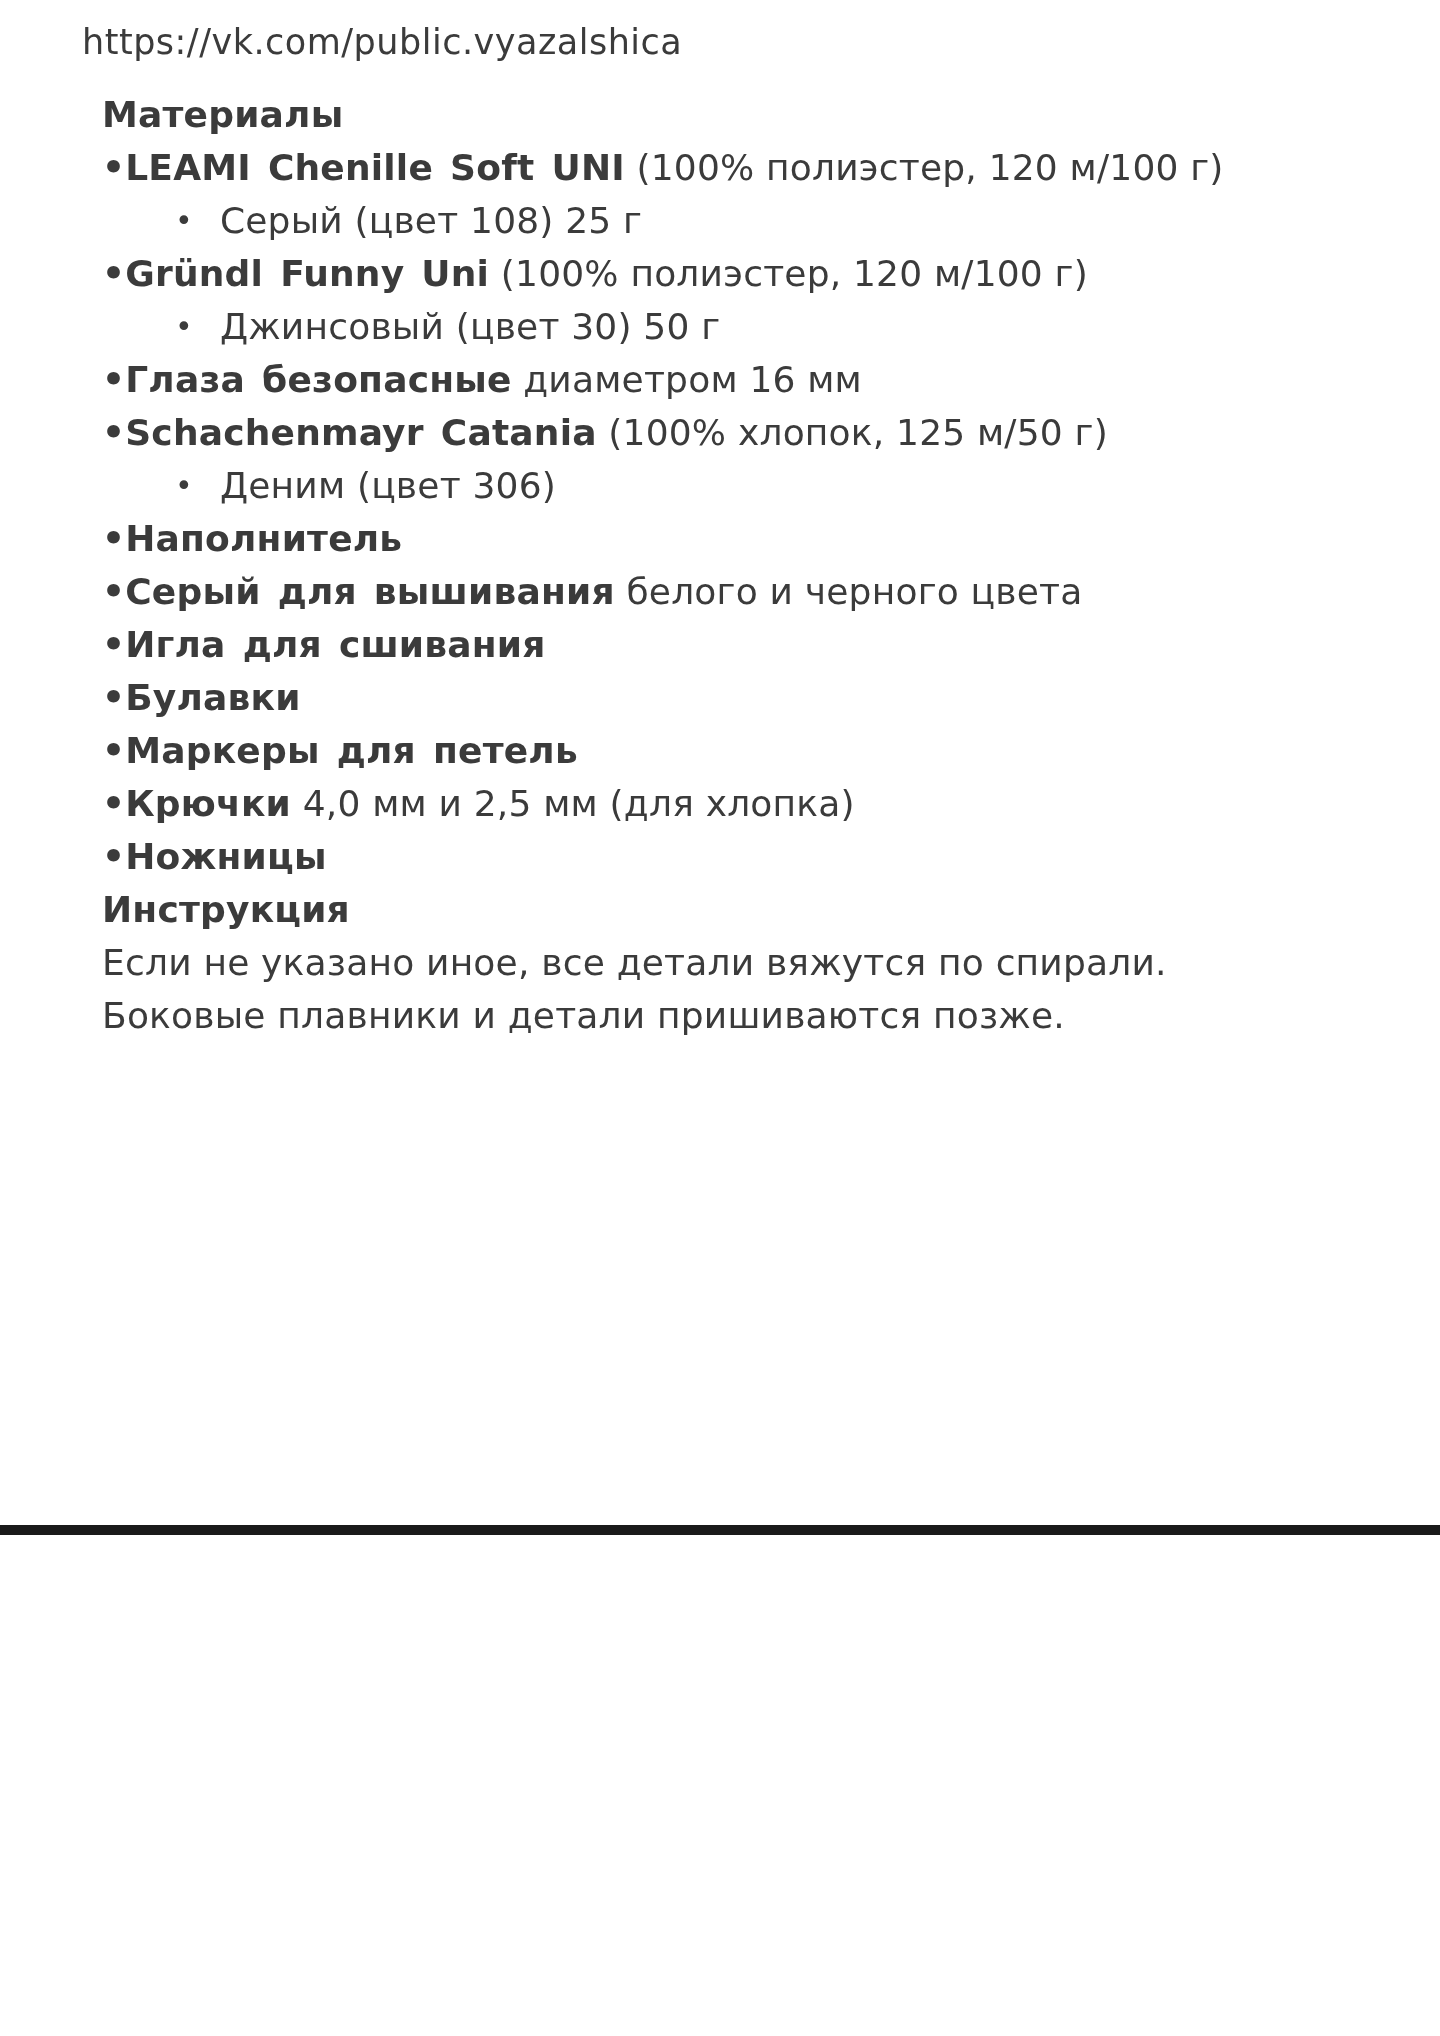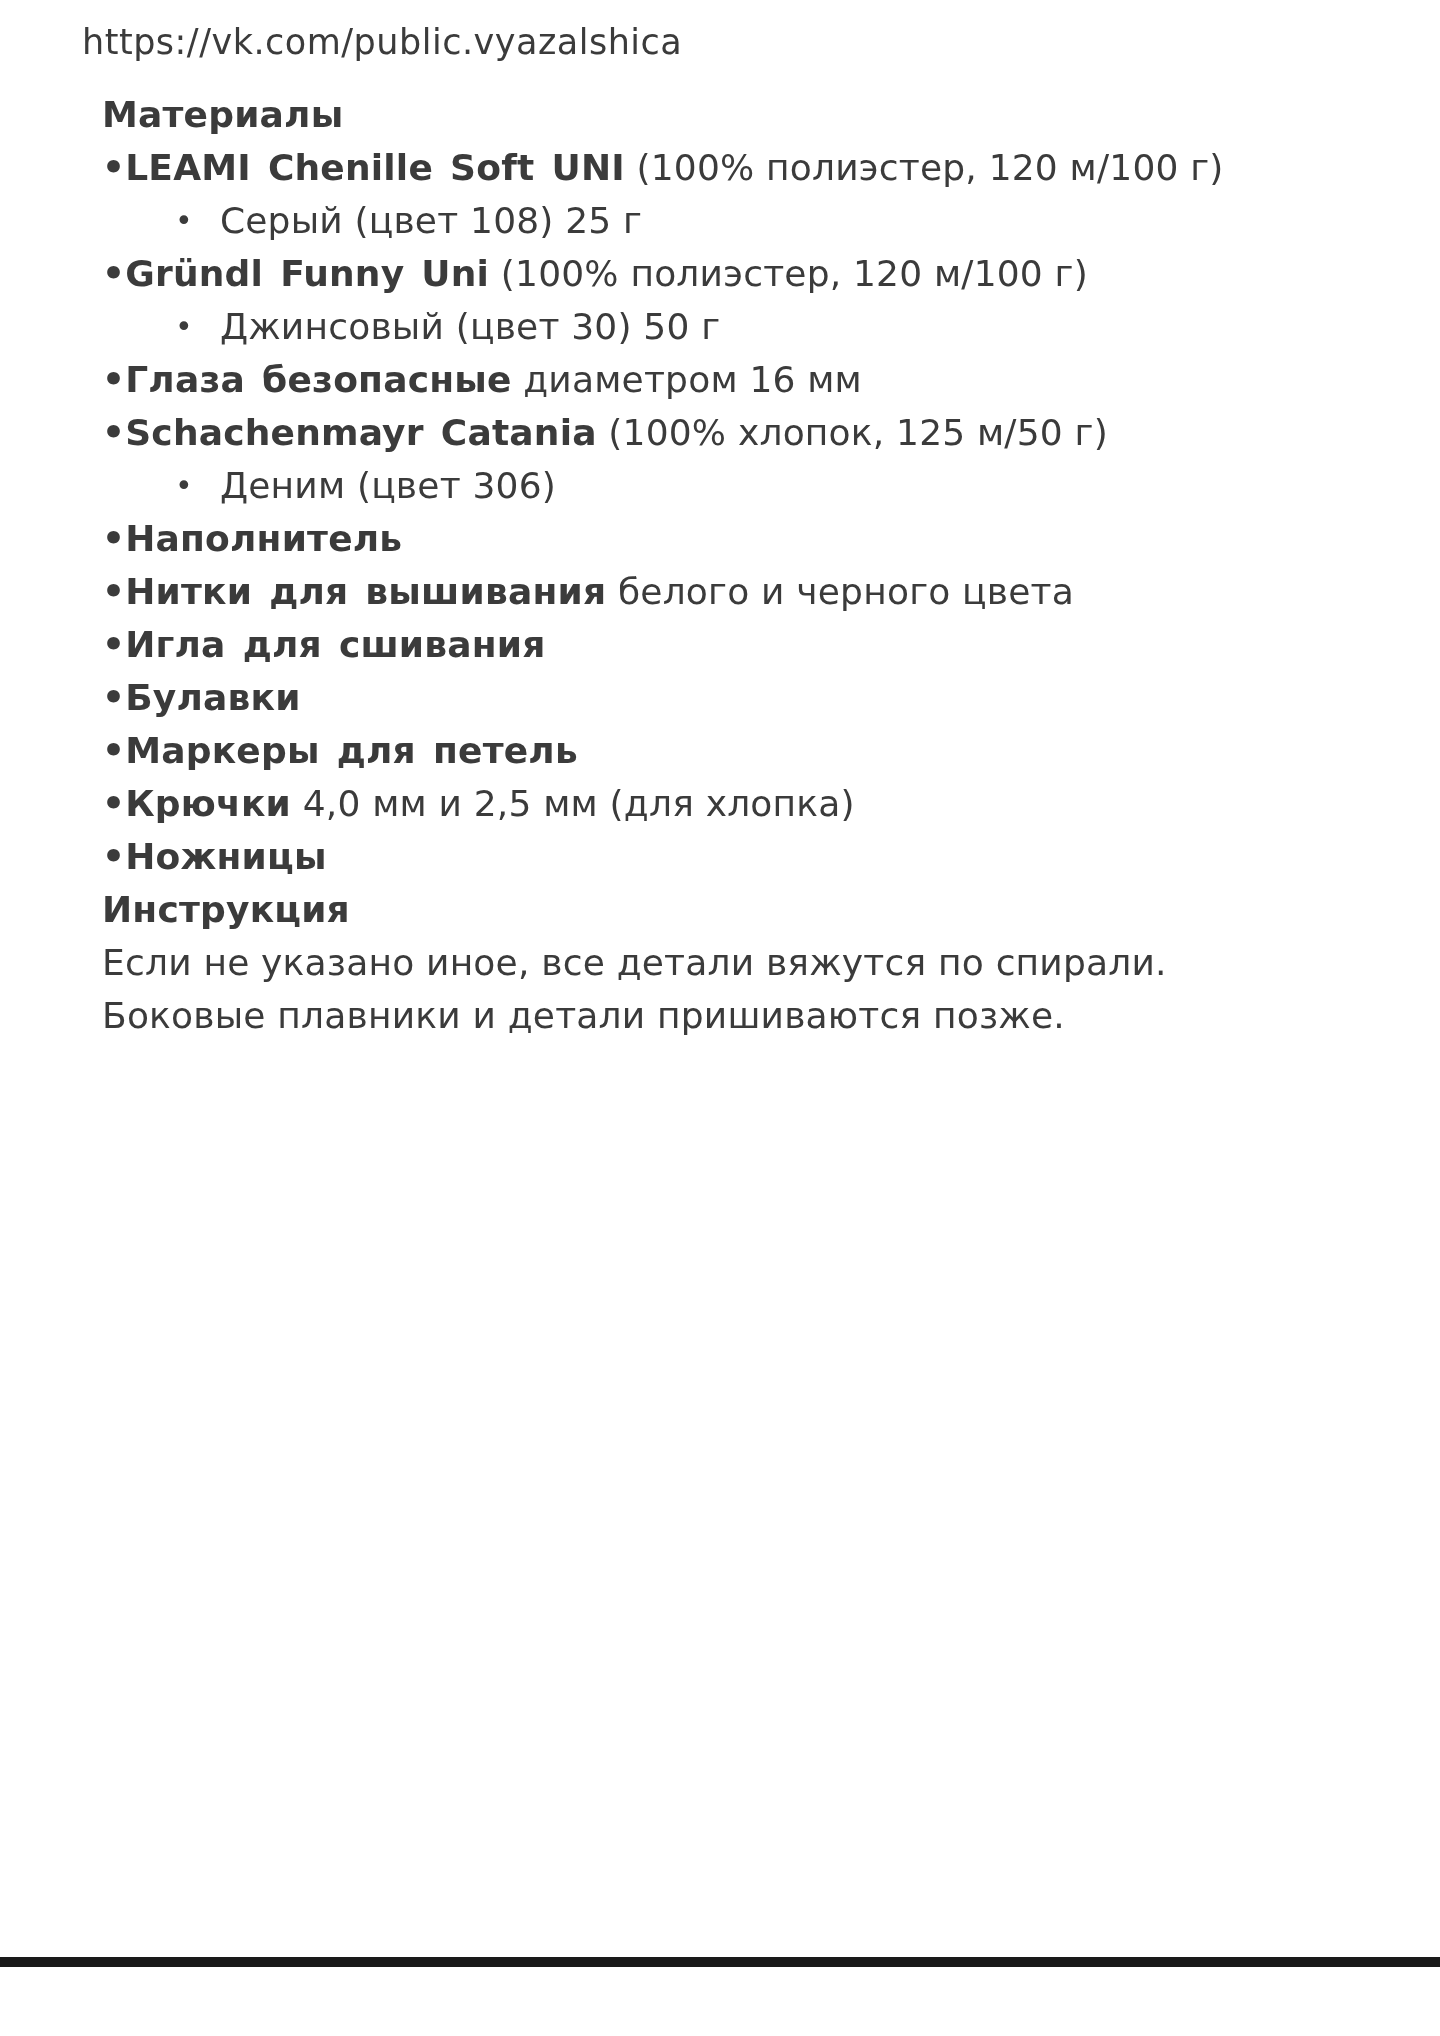--- a/index.html
+++ b/index.html
@@ -10,21 +10,21 @@
   * { margin: 0; padding: 0; box-sizing: border-box; }
   html, body { width: 1440px; height: 2036px; }
   body {
     background: var(--background);
     font-family: "DejaVu Sans", sans-serif;
     color: var(--text);
   }
   .page {
     position: relative;
     width: 1440px;
-    height: 1967px;
+    height: 1535px;
     background: var(--background);
     overflow: hidden;
   }
   .url-header {
     position: absolute;
     left: 82px;
     top: 22px;
     font-size: 35px;
     letter-spacing: 0.5px;
     white-space: nowrap;
@@ -83,21 +83,21 @@
     <div class="line sub"><span class="bullet">•</span><span>Джинсовый (цвет 30) 50 г</span></div>
 
     <div class="line"><span class="bullet">•</span><span class="seg-bold">Глаза безопасные</span><span class="seg-rest"> диаметром 16 мм</span></div>
 
     <div class="line"><span class="bullet">•</span><span class="seg-bold">Schachenmayr Catania</span><span class="seg-rest"> (100% хлопок, 125 м/50 г)</span></div>
 
     <div class="line sub"><span class="bullet">•</span><span>Деним (цвет 306)</span></div>
 
     <div class="line"><span class="bullet">•</span><span class="seg-bold">Наполнитель</span><span class="seg-rest"></span></div>
 
-    <div class="line"><span class="bullet">•</span><span class="seg-bold">Нитки для вышивания</span><span class="seg-rest"> белого и черного цвета</span></div>
+    <div class="line"><span class="bullet">•</span><span class="seg-bold">Серый для вышивания</span><span class="seg-rest"> белого и черного цвета</span></div>
 
     <div class="line"><span class="bullet">•</span><span class="seg-bold">Игла для сшивания</span><span class="seg-rest"></span></div>
 
     <div class="line"><span class="bullet">•</span><span class="seg-bold">Булавки</span><span class="seg-rest"></span></div>
 
     <div class="line"><span class="bullet">•</span><span class="seg-bold">Маркеры для петель</span><span class="seg-rest"></span></div>
 
     <div class="line"><span class="bullet">•</span><span class="seg-bold">Крючки</span><span class="seg-rest"> 4,0 мм и 2,5 мм (для хлопка)</span></div>
 
     <div class="line"><span class="bullet">•</span><span class="seg-bold">Ножницы</span><span class="seg-rest"></span></div>

